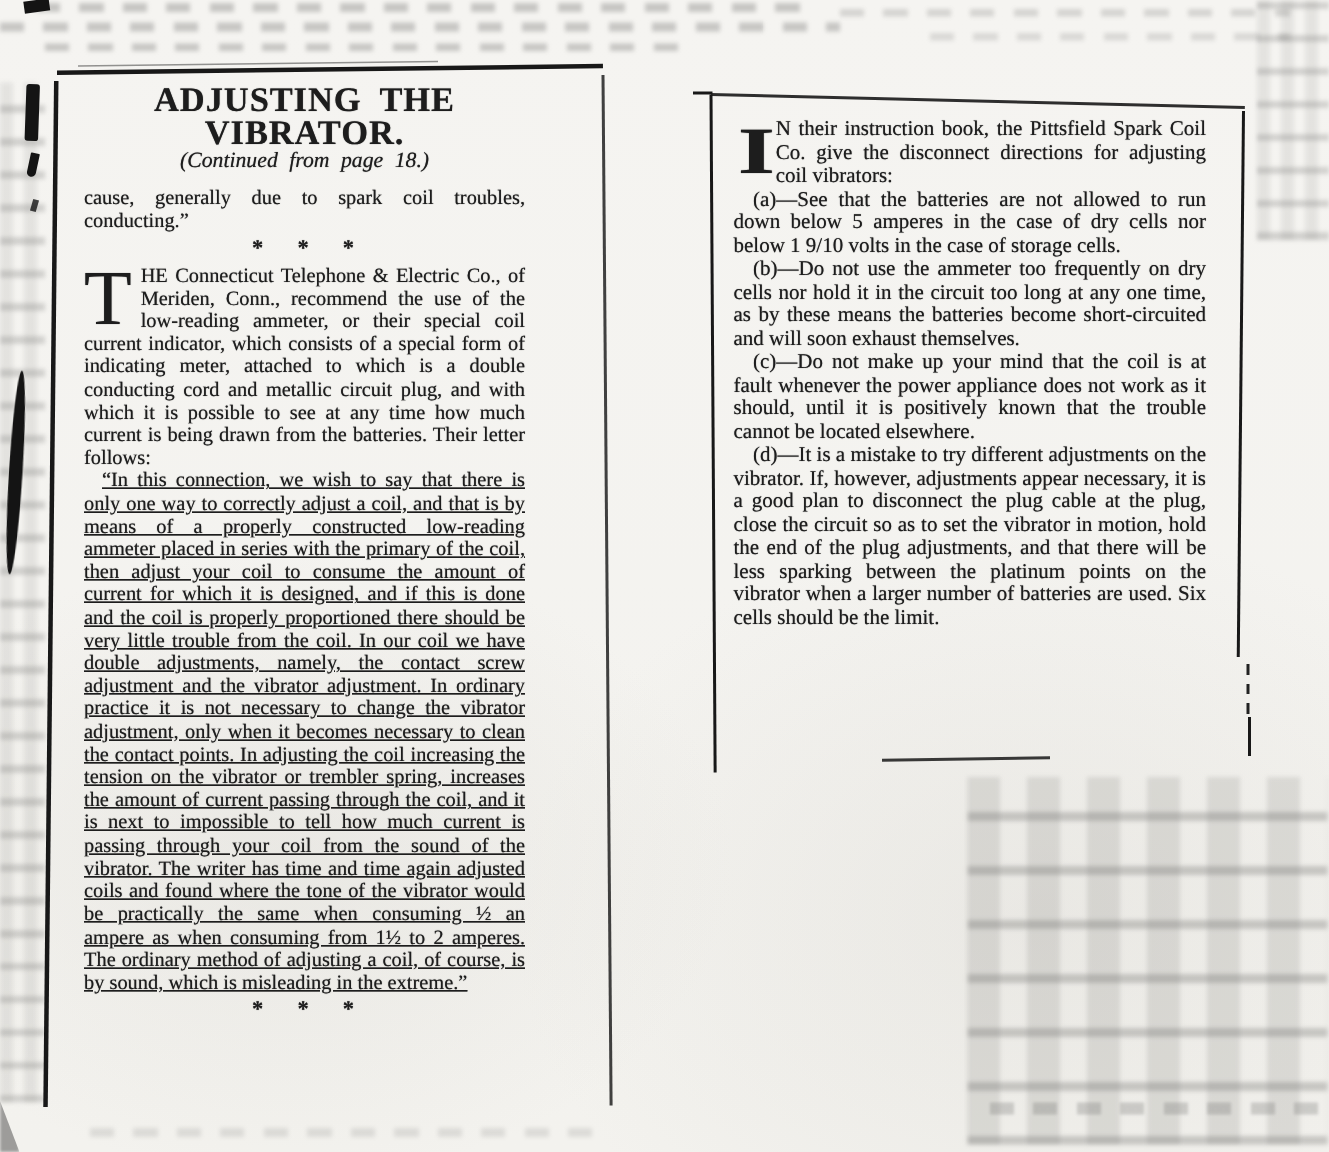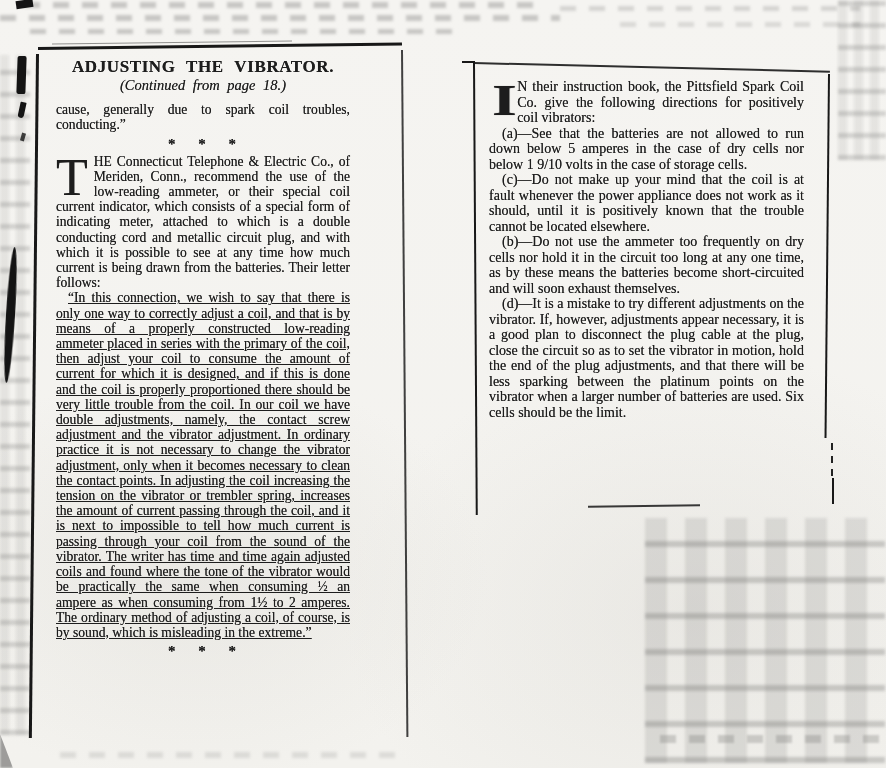--- a/index.html
+++ b/index.html
@@ -43,21 +43,21 @@
   .tick-mark{left:21px;top:133px;width:4px;height:8px;transform:rotate(16deg);opacity:.8;}
   .sliver-mark{left:6px;top:247px;width:9px;height:136px;border-radius:50%;transform:rotate(3.5deg);filter:blur(.4px);}
   .corner-bl{left:0;top:734px;width:13px;height:34px;background:rgba(85,85,85,.55);
       clip-path:polygon(0 0,0 100%,100% 100%);filter:blur(1px);}
   
   .col{position:absolute;text-align:justify;
        text-shadow:0 0 .6px rgba(25,25,25,.75);}
   #col-left {left:56px; top:56px; width:294px; font-size:13.6px; line-height:15.2px;}
   #col-right{left:489px;top:79px; width:315px; font-size:14px;   line-height:15.5px;}
   .col p{margin:0;}
-  h1.title{margin:0;font-size:17px;line-height:22px;font-weight:bold;text-align:center;
+  h1.title{margin:0;font-size:23px;line-height:22px;font-weight:bold;text-align:center;
       letter-spacing:.6px;word-spacing:6px;}
   .subtitle{margin:7px 0 0 0;font-style:italic;font-size:14.5px;text-align:center;
       word-spacing:4px;font-weight:normal;}
   .cont{margin-top:9px !important;}
   .stars{text-align:center;font-weight:bold;font-size:15px;letter-spacing:2px;word-spacing:15px;
       margin:4px 0 3px 0 !important;line-height:14px;}
   .dropcap{float:left;font-size:52px;line-height:41px;padding:3px 6px 0 0;}
   .dropcap-i{float:left;font-size:44px;line-height:37px;font-weight:bold;
       padding:3px 9px 0 2px;transform:scaleX(1.45);transform-origin:left center;}
   .quote{text-indent:12px;text-decoration:underline;}
@@ -102,20 +102,20 @@
     <h1 class="title">ADJUSTING THE VIBRATOR.</h1>
     <p class="subtitle">(Continued from page 18.)</p>
     <p class="cont">cause, generally due to spark coil troubles, conducting.”</p>
     <p class="stars">* * *</p>
     <p><span class="dropcap">T</span><span>HE Connecticut Telephone &amp; Electric Co., of Meriden, Conn., recommend the use of the low-reading ammeter, or their special coil current indicator, which consists of a special form of indicating meter, attached to which is a double conducting cord and metallic circuit plug, and with which it is possible to see at any time how much current is being drawn from the batteries.  Their letter follows:</span></p>
     <p class="quote">“In this connection, we wish to say that there is only one way to correctly adjust a coil, and that is by means of a properly constructed low-reading ammeter placed in series with the primary of the coil, then adjust your coil to consume the amount of current for which it is designed, and if this is done and the coil is properly proportioned there should be very little trouble from the coil.  In our coil we have double adjustments, namely, the contact screw adjustment and the vibrator adjustment.  In ordinary practice it is not necessary to change the vibrator adjustment, only when it becomes necessary to clean the contact points.  In adjusting the coil increasing the tension on the vibrator or trembler spring, increases the amount of current passing through the coil, and it is next to impossible to tell how much current is passing through your coil from the sound of the vibrator.  The writer has time and time again adjusted coils and found where the tone of the vibrator would be practically the same when consuming ½ an ampere as when consuming from 1½ to 2 amperes.  The ordinary method of adjusting a coil, of course, is by sound, which is misleading in the extreme.”</p>
     <p class="stars">* * *</p>
   </div>
 
   <div id="col-right" class="col">
-    <p><span class="dropcap-i">I</span><span>N their instruction book, the Pittsfield Spark Coil Co. give the following directions for positively coil vibrators:</span></p>
+    <p><span class="dropcap-i">I</span><span>N their instruction book, the Pittsfield Spark Coil Co. give the disconnect directions for adjusting coil vibrators:</span></p>
     <p class="item">(a)—See that the batteries are not allowed to run down below 5 amperes in the case of dry cells nor below 1 9/10 volts in the case of storage cells.</p>
+    <p class="item">(b)—Do not use the ammeter too frequently on dry cells nor hold it in the circuit too long at any one time, as by these means the batteries become short-circuited and will soon exhaust themselves.</p>
     <p class="item">(c)—Do not make up your mind that the coil is at fault whenever the power appliance does not work as it should, until it is positively known that the trouble cannot be located elsewhere.</p>
-    <p class="item">(b)—Do not use the ammeter too frequently on dry cells nor hold it in the circuit too long at any one time, as by these means the batteries become short-circuited and will soon exhaust themselves.</p>
     <p class="item">(d)—It is a mistake to try different adjustments on the vibrator.  If, however, adjustments appear necessary, it is a good plan to disconnect the plug cable at the plug, close the circuit so as to set the vibrator in motion, hold the end of the plug adjustments, and that there will be less sparking between the platinum points on the vibrator when a larger number of batteries are used.  Six cells should be the limit.</p>
   </div>
 
 </div>
 
 </body></html>

